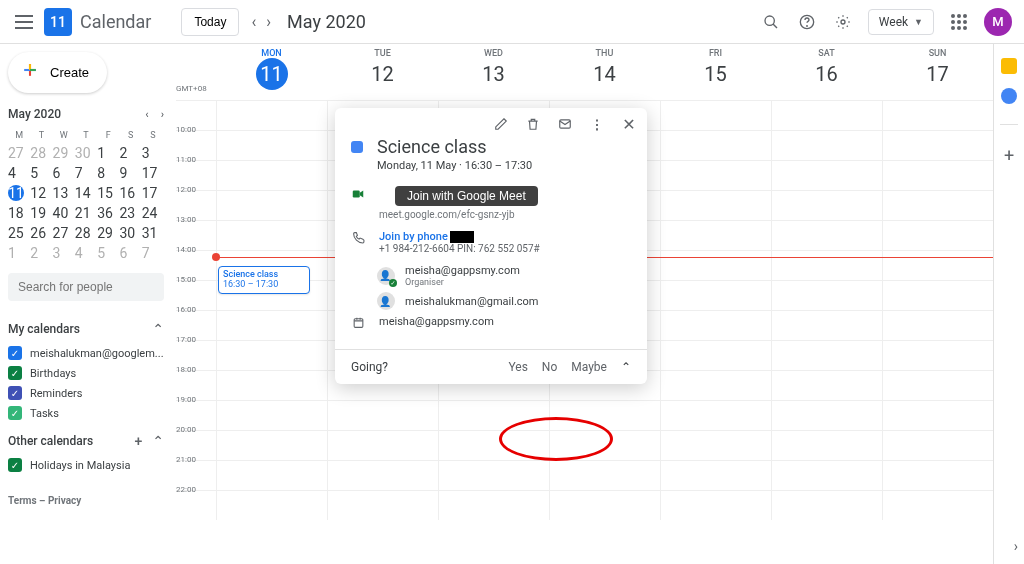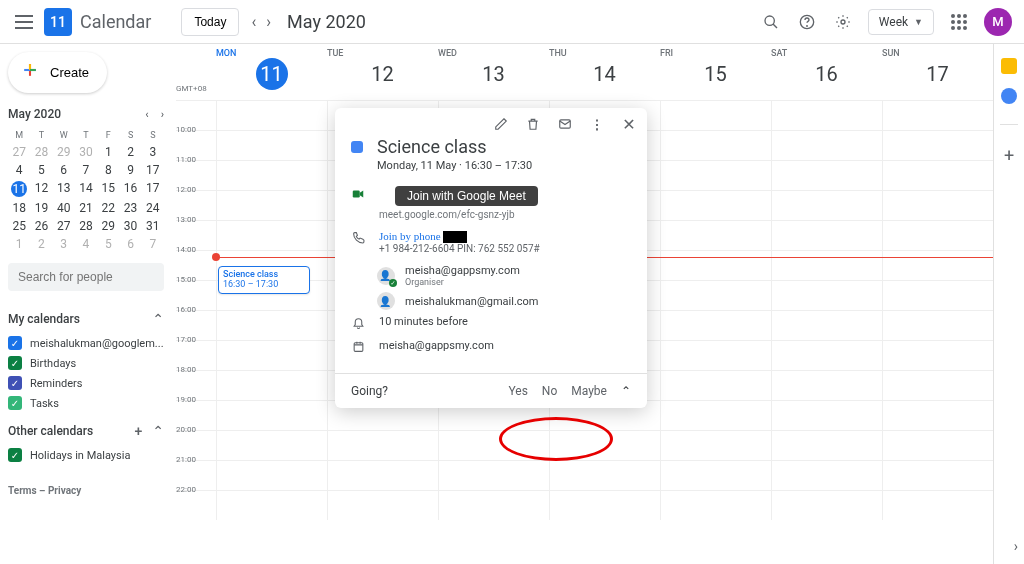--- a/index.html
+++ b/index.html
@@ -26,38 +26,38 @@
 .sidebar { width: 176px; padding: 8px 12px 8px 8px; flex-shrink: 0; }
 .create-btn { display: inline-flex; align-items: center; gap: 10px; border: none; background: #fff; box-shadow: 0 1px 3px rgba(0,0,0,0.2); border-radius: 24px; padding: 8px 18px 8px 12px; cursor: pointer; font-size: 13px; margin-bottom: 14px; }
 .plus-icon { font-size: 18px; }
 
 .mini-header { display: flex; align-items: center; justify-content: space-between; font-size: 12px; font-weight: 500; margin-bottom: 6px; color: #3c4043; }
 .mini-nav { display: flex; gap: 12px; color: #5f6368; }
 .mini-nav span { cursor: pointer; font-size: 11px; }
 .mini-cal { width: 100%; }
 .mini-row { display: flex; }
 .mini-cell { flex: 1; text-align: center; font-size: 9px; color: #70757a; padding: 3px 0; }
-.mini-date { flex: 1; text-align: center; font-size: 12px; color: #3c4043; padding: 2px 0; position: relative; }
+.mini-date { flex: 1; font-size: 14px; color: #3c4043; padding: 2px 0; position: relative; }
 .mini-date.other { color: #b0b0b0; }
 .mini-date.selected span { background: #1a73e8; color: #fff; border-radius: 50%; width: 16px; height: 16px; display: inline-flex; align-items: center; justify-content: center; }
 
 .search-people { margin: 10px 0; background: #f1f3f4; border-radius: 4px; padding: 7px 10px; font-size: 12px; color: #5f6368; border: none; width: 100%; outline: none; }
 
 .cal-section { margin-top: 10px; }
 .cal-sec-head { display: flex; align-items: center; justify-content: space-between; font-size: 12px; font-weight: 500; margin-bottom: 6px; color: #3c4043; }
 .cal-sec-head .controls { display: flex; gap: 10px; color: #5f6368; font-size: 14px; }
 .cal-item { display: flex; align-items: center; gap: 8px; padding: 3px 0; font-size: 11px; }
 .cb { width: 14px; height: 14px; border-radius: 3px; display: flex; align-items: center; justify-content: center; color: white; font-size: 10px; }
 
 .footer-links { font-size: 10px; color: #70757a; margin-top: 20px; font-weight: bold; }
 
 
 .grid-wrap { flex: 1; position: relative; border-right: 1px solid #e0e0e0; overflow: hidden; }
 .day-headers { display: flex; height: 52px; padding-left: 40px; }
-.day-col { flex: 1; text-align: left; padding-top: 4px; border-right: 0; }
+.day-col { flex: 1; text-align: center; padding-top: 4px; border-right: 0; }
 .day-name { font-size: 9px; color: #70757a; font-weight: 500; }
 .day-num { font-size: 20px; color: #3c4043; width: 32px; height: 32px; margin: 0 auto; display: flex; align-items: center; justify-content: center; border-radius: 50%; }
 .day-col.today .day-name { color: #1a73e8; }
 .day-col.today .day-num { background: #1a73e8; color: #fff; }
 
 .tz { position: absolute; left: 0; top: 40px; font-size: 8px; color: #70757a; width: 40px; text-align: left; padding-right: 6px; }
 
 .hours-wrap { position: absolute; top: 56px; left: 0; right: 0; bottom: 0; overflow: hidden; }
 .hour-row { display: flex; height: 30px; border-top: 1px solid #eee; }
 .hour-label { width: 40px; font-size: 8px; color: #70757a; text-align: left; padding-right: 6px; transform: translateY(-6px); }
@@ -76,21 +76,21 @@
 .popup-actions span { cursor: pointer; width: 16px; height: 16px; display: flex; align-items: center; justify-content: center; }
 .popup-body { padding: 0 16px 10px 16px; }
 .evt-title-row { display: flex; align-items: flex-start; gap: 14px; margin-bottom: 2px; }
 .evt-color { width: 12px; height: 12px; background: #4285f4; border-radius: 3px; margin-top: 5px; flex-shrink: 0; }
 .evt-title { font-size: 18px; color: #3c4043; }
 .evt-sub { font-size: 11px; color: #3c4043; margin-left: 26px; margin-bottom: 14px; }
 .prow { display: flex; align-items: flex-start; gap: 14px; margin-bottom: 10px; font-size: 11px; }
 .prow .picon { width: 14px; display: flex; justify-content: center; color: #5f6368; font-size: 13px; flex-shrink: 0; margin-top: 1px; }
 .meet-btn { background: #404040; color: #fff; border: none; border-radius: 4px; padding: 3px 12px; font-size: 12px; cursor: pointer; margin-left: 16px; }
 .meet-link { font-size: 10px; color: #70757a; margin-top: 3px; }
-.phone-link { color: #1a73e8; font-size: 11px; font-weight: 500; font-family: Liberation Serif, serif; }
+.phone-link { color: #1a73e8; font-size: 11px; font-weight: 500; }
 .phone-sub { font-size: 10px; color: #5f6368; }
 .redact { display: inline-block; width: 24px; height: 12px; background: #000; vertical-align: middle; margin-left: 2px; }
 .guest-sub { font-size: 10px; color: #70757a; }
 .guest-item { display: flex; align-items: center; gap: 10px; margin-left: 26px; margin-bottom: 5px; }
 .guest-av { width: 18px; height: 18px; border-radius: 50%; background: #e0e0e0; display: flex; align-items: center; justify-content: center; font-size: 10px; color: #888; position: relative; }
 .guest-av.org::after { content: "✓"; position: absolute; bottom: -2px; right: -2px; background: #188038; color: #fff; border-radius: 50%; width: 8px; height: 8px; font-size: 6px; display: flex; align-items: center; justify-content: center; }
 .guest-em { font-size: 11px; }
 .guest-org { font-size: 9px; color: #70757a; }
 
 .rsvp { border-top: 1px solid #e0e0e0; padding: 10px 16px; display: flex; align-items: center; font-size: 12px; }
@@ -222,21 +222,21 @@
           <div class="mini-date"><span>14</span></div>
           <div class="mini-date"><span>15</span></div>
           <div class="mini-date"><span>16</span></div>
           <div class="mini-date"><span>17</span></div>
         </div>
         <div class="mini-row">
           <div class="mini-date"><span>18</span></div>
           <div class="mini-date"><span>19</span></div>
           <div class="mini-date"><span>40</span></div>
           <div class="mini-date"><span>21</span></div>
-          <div class="mini-date"><span>22</span></div>
+          <div class="mini-date"><span>36</span></div>
           <div class="mini-date"><span>23</span></div>
           <div class="mini-date"><span>24</span></div>
         </div>
         <div class="mini-row">
           <div class="mini-date"><span>25</span></div>
           <div class="mini-date"><span>26</span></div>
           <div class="mini-date"><span>27</span></div>
           <div class="mini-date"><span>28</span></div>
           <div class="mini-date"><span>29</span></div>
           <div class="mini-date"><span>30</span></div>
@@ -585,29 +585,20 @@
         </div>
     </div>
     <div class="guest-item">
       <div class="guest-av">👤</div>
       <div class="guest-em">meishalukman@gmail.com</div>
     </div>
 
     <div class="prow">
       <div class="picon">
           <svg width="13" height="13" viewBox="0 0 24 24" fill="none" stroke="#5f6368" stroke-width="2">
-            <path d="M18 16v-5a6 6 0 10-12 0v5l-2 3h16z"></path>
-            <path d="M10 21a2 2 0 004 0"></path>
-          </svg>
-        </div>
-      <div>10 minutes before</div>
-    </div>
-    <div class="prow">
-      <div class="picon">
-          <svg width="13" height="13" viewBox="0 0 24 24" fill="none" stroke="#5f6368" stroke-width="2">
             <rect x="4" y="5" width="16" height="16" rx="2"></rect>
             <path d="M4 9h16M9 3v4M15 3v4"></path>
           </svg>
         </div>
       <div>meisha@gappsmy.com</div>
     </div>
   </div>
   <div class="rsvp">
     <span class="rsvp-label">Going?</span>
     <div class="rsvp-opts">

